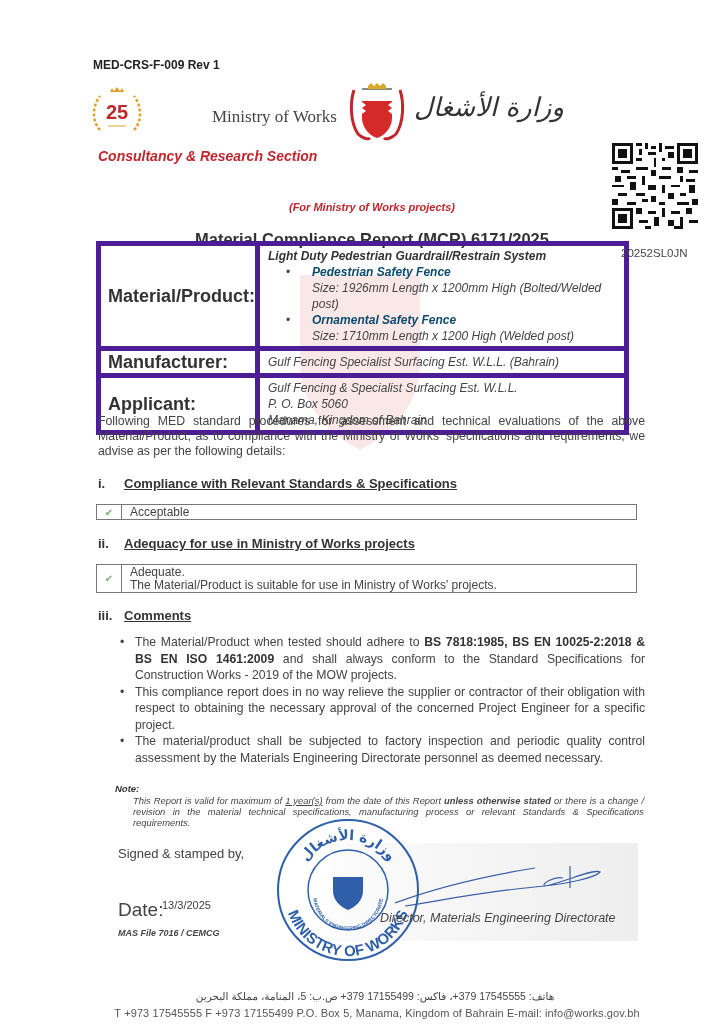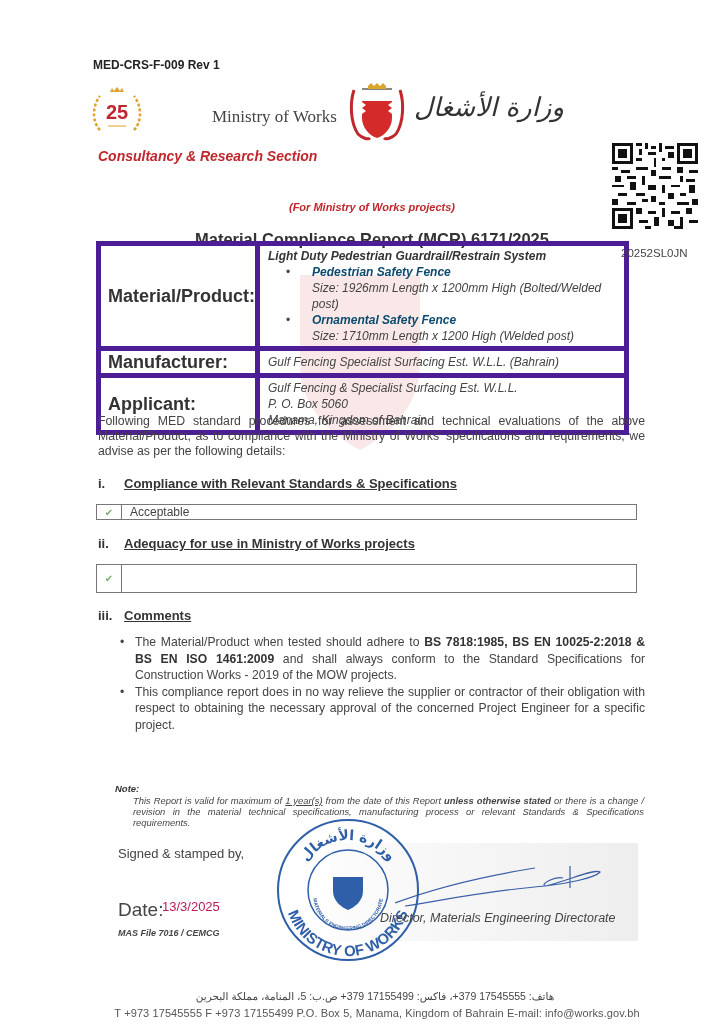--- a/index.html
+++ b/index.html
@@ -55,21 +55,21 @@
   .comments li::before { content: "•"; position: absolute; left: 2px; top: 0; }
   .comments b { color: #333; }
 
   
   .note-label { left: 97px; top: 783px; font-size: 9.5px; font-weight: bold; font-style: italic; color: #333; margin-left: 18px; }
   .note-text { left: 133px; top: 795px; width: 511px; font-size: 9.4px; line-height: 11px; font-style: italic; color: #444; text-align: justify; }
   .note-text u { text-decoration: underline; }
 
   .signed { left: 118px; top: 846px; font-size: 13px; color: #444; }
   .date-lbl { left: 118px; top: 899px; font-size: 19px; color: #444; }
-  .date-val { left: 162px; top: 899px; font-size: 13px; color: #be185d; }
+  .date-val { left: 162px; top: 899px; font-size: 11px; color: #404040; }
   .mas-file { left: 118px; top: 928px; font-size: 9px; font-weight: bold; font-style: italic; color: #444; }
 
   .signature-shade { left: 330px; top: 843px; width: 308px; height: 98px; background: linear-gradient(90deg, rgba(240,240,240,0.2), rgba(236,236,236,0.9)); }
   .stamp { left: 273px; top: 815px; width: 150px; height: 150px; }
   .signature { left: 395px; top: 858px; width: 210px; height: 50px; }
   .director { left: 380px; top: 911px; font-size: 12.5px; font-style: italic; color: #444; }
 
   .footer-ar { left: 0; width: 724px; top: 990px; text-align: center; font-size: 10.5px; color: #444; direction: rtl; padding-left: 26px; }
   .footer-en { left: 0; width: 724px; top: 1007px; text-align: center; font-size: 11px; color: #555; padding-left: 30px; letter-spacing: 0.1px; }
 
@@ -170,29 +170,34 @@
   <div class="txt">
     <div>Acceptable</div>
   </div>
 </div>
 
 <div class="abs sec-head sec2">
   <span class="num">ii.</span><span class="txt">Adequacy for use in Ministry of Works projects</span>
 </div>
 <div class="abs result-box box2">
   <div class="chk">✔</div>
+  <div class="txt">
+    <div>Adequate.</div>
+    <div>The Material/Product is suitable for use in Ministry of Works' projects.</div>
+  </div>
 </div>
 
 <div class="abs sec-head sec3">
   <span class="num">iii.</span><span class="txt">Comments</span>
 </div>
 
 <ul class="abs comments">
   <li><span>The Material/Product when tested should adhere to </span><b>BS 7818:1985, BS EN 10025-2:2018 &amp; BS EN ISO 1461:2009</b><span> and shall always conform to the Standard Specifications for Construction Works - 2019 of the MOW projects.</span></li>
   <li>This compliance report does in no way relieve the supplier or contractor of their obligation with respect to obtaining the necessary approval of the concerned Project Engineer for a specific project.</li>
+  <li>The material/product shall be subjected to factory inspection and periodic quality control assessment by the Materials Engineering Directorate personnel as deemed necessary.</li>
 </ul>
 
 <div class="abs note-label">Note:</div>
 <div class="abs note-text"><span>This Report is valid for maximum of </span><u>1 year(s)</u><span> from the date of this Report </span><b>unless otherwise stated</b><span> or there is a change / revision in the material technical specifications, manufacturing process or relevant Standards &amp; Specifications requirements.</span></div>
 
 <div class="abs signature-shade"></div>
 <div class="abs signed">Signed &amp; stamped by,</div>
 <div class="abs date-lbl">Date:</div>
 <div class="abs date-val">13/3/2025</div>
 <div class="abs mas-file">MAS File 7016 / CEMCG</div>

